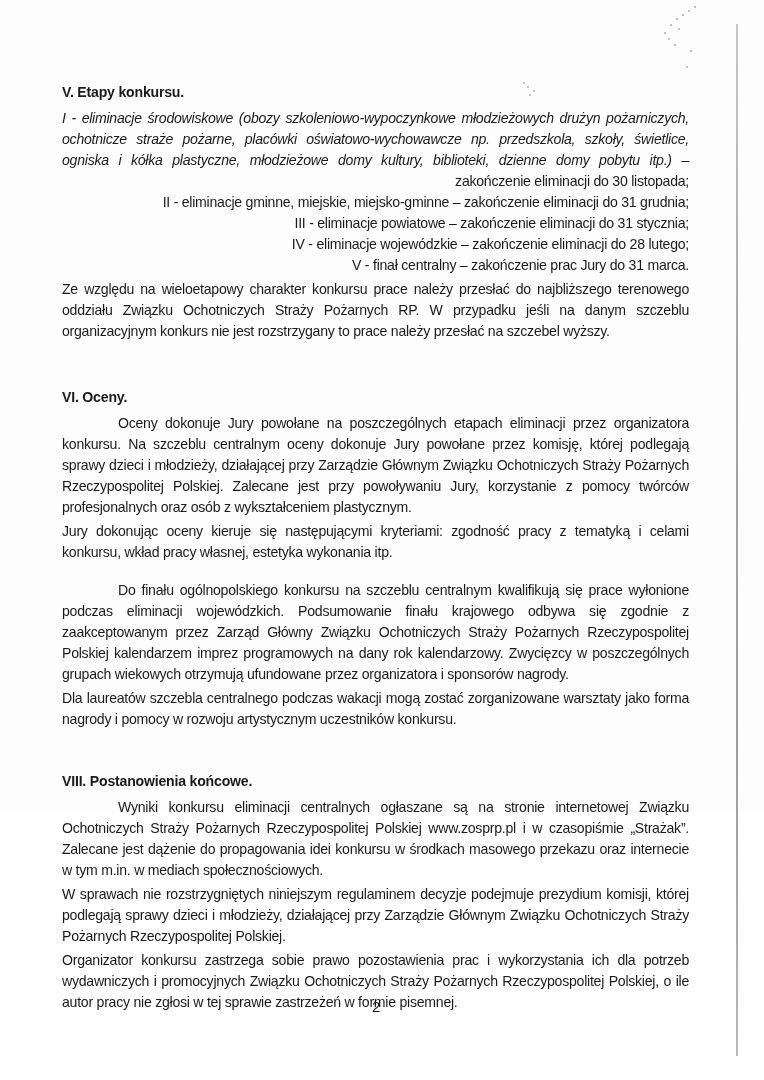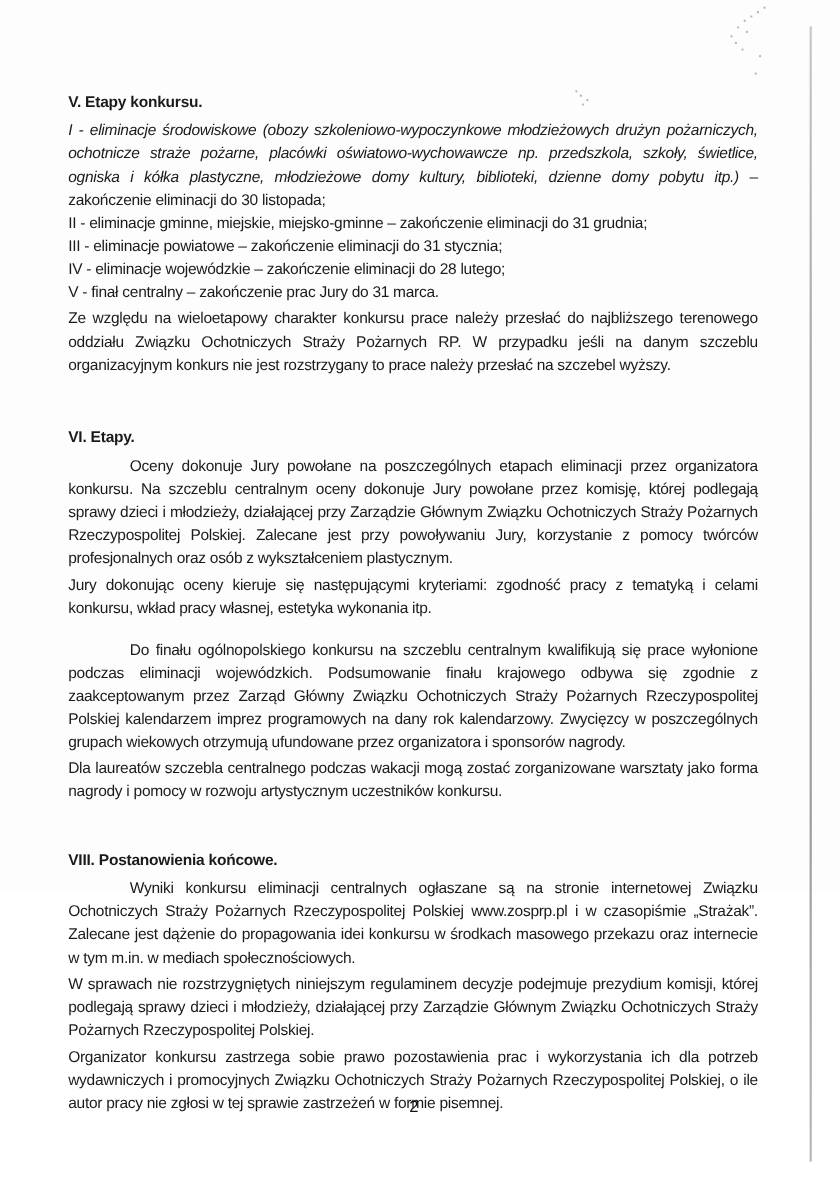--- a/index.html
+++ b/index.html
@@ -19,21 +19,21 @@
   .content {
     position: absolute; left: 62px; top: 80px; width: 627px;
     font-size: 14.1px; line-height: 21px; letter-spacing: -0.25px;
   }
   h2 {
     font-size: 14.1px; font-weight: bold; margin: 0 0 5px 0; line-height: 21px;
     letter-spacing: -0.2px;
   }
   p { margin: 0 0 3px 0; text-align: justify; }
   .indent { text-indent: 56px; }
-  .list-line { display: block; text-align: left; }
+  .list-line { display: block; text-align: right; }
   .list-line.just { text-align: justify; text-align-last: justify; font-style: italic; }
   .section { position: absolute; left: 0; width: 627px; }
   .page-number {
     position: absolute; left: 372px; top: 998px; font-size: 15px; color: #111;
   }
 </style>
 </head>
 <body>
 
 <div class="page">
@@ -71,21 +71,21 @@
         <span class="list-line">zakończenie eliminacji do 30 listopada;</span>
         <span class="list-line">II - eliminacje gminne, miejskie, miejsko-gminne – zakończenie eliminacji do 31 grudnia;</span>
         <span class="list-line">III - eliminacje powiatowe – zakończenie eliminacji do 31 stycznia;</span>
         <span class="list-line">IV - eliminacje wojewódzkie – zakończenie eliminacji do 28 lutego;</span>
         <span class="list-line">V - finał centralny – zakończenie prac Jury do 31 marca.</span>
       </div>
       <p>Ze względu na wieloetapowy charakter konkursu prace należy przesłać do najbliższego terenowego oddziału Związku Ochotniczych Straży Pożarnych RP. W przypadku jeśli na danym szczeblu organizacyjnym konkurs nie jest rozstrzygany to prace należy przesłać na szczebel wyższy.</p>
     </div>
 
     <div class="section" style="top:307px">
-      <h2>VI. Etapy.</h2>
+      <h2>VI. Oceny.</h2>
       <p class="indent">Oceny dokonuje Jury powołane na poszczególnych etapach eliminacji przez organizatora konkursu. Na szczeblu centralnym oceny dokonuje Jury powołane przez komisję, której podlegają sprawy dzieci i młodzieży, działającej przy Zarządzie Głównym Związku Ochotniczych Straży Pożarnych Rzeczypospolitej Polskiej. Zalecane jest przy powoływaniu Jury, korzystanie z pomocy twórców profesjonalnych oraz osób z wykształceniem plastycznym.</p>
       <p>Jury dokonując oceny kieruje się następującymi kryteriami: zgodność pracy z tematyką i celami konkursu, wkład pracy własnej, estetyka wykonania itp.</p>
     </div>
 
     <div class="section" style="top:500px">
       <p class="indent">Do finału ogólnopolskiego konkursu na szczeblu centralnym kwalifikują się prace wyłonione podczas eliminacji wojewódzkich. Podsumowanie finału krajowego odbywa się zgodnie z zaakceptowanym przez Zarząd Główny Związku Ochotniczych Straży Pożarnych Rzeczypospolitej Polskiej kalendarzem imprez programowych na dany rok kalendarzowy. Zwycięzcy w poszczególnych grupach wiekowych otrzymują ufundowane przez organizatora i sponsorów nagrody.</p>
       <p>Dla laureatów szczebla centralnego podczas wakacji mogą zostać zorganizowane warsztaty jako forma nagrody i pomocy w rozwoju artystycznym uczestników konkursu.</p>
     </div>
 
     <div class="section" style="top:691px">

